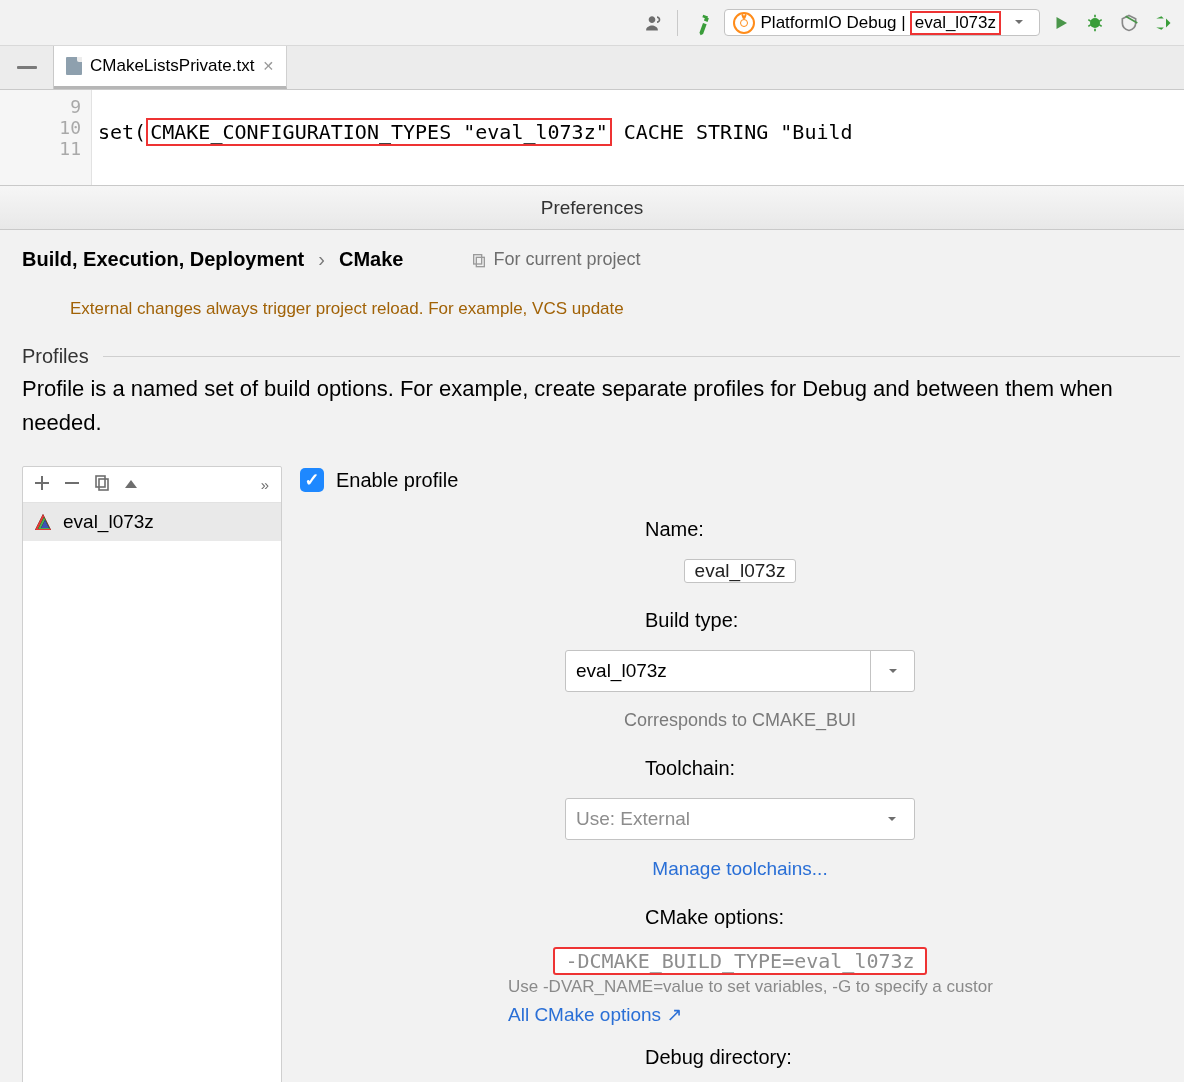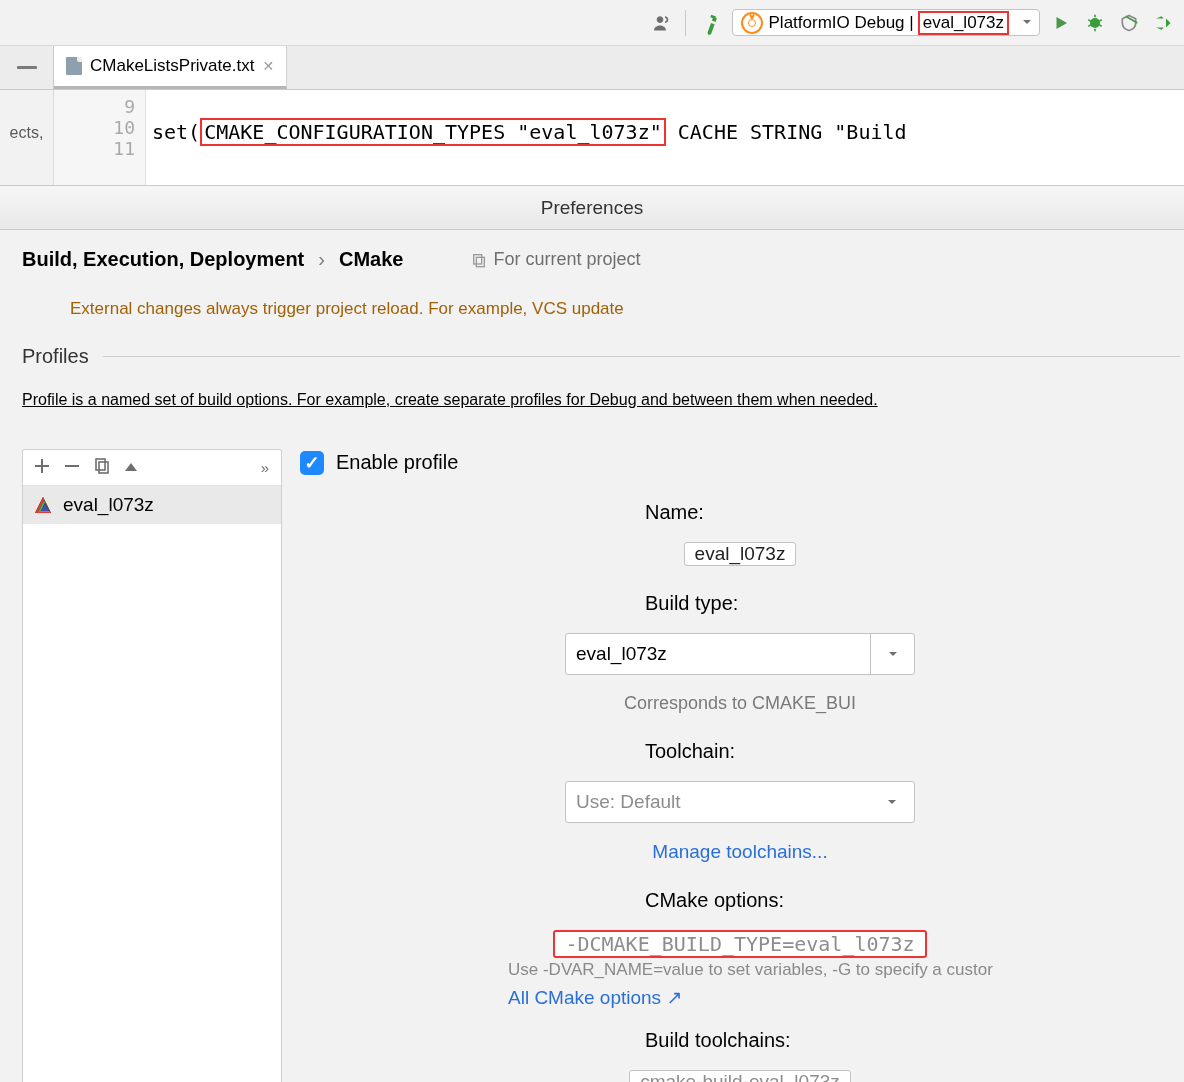--- a/index.html
+++ b/index.html
@@ -23,21 +23,21 @@
     gap: 8px;
   }
   .toolbar .sep { width:1px; height:26px; background:#c9c9c9; margin:0 4px;}
   .tb-icon { width:26px; height:26px; display:flex; align-items:center; justify-content:center; color:#6e6e6e; }
   .play svg{color:#4a964a;}
   .bug svg{color:#3a9d3a;}
   .run-config {
     display:flex; align-items:center;
     border:1px solid #c3c3c3; border-radius:4px;
     height:27px; background:#fff;
-    padding:0 6px 0 8px; gap:6px;
+    padding:0 14px 0 8px; gap:6px;
     font-size:17px;
   }
   .run-config .pio { width:22px; height:22px; border-radius:50%; border:2px solid #ff8c1a; display:flex; align-items:center; justify-content:center;}
   .run-config .pio-inner{width:8px;height:8px;border-radius:50%;border:1.5px solid #ff8c1a;position:relative;}
   .run-config .pio-inner::before,.run-config .pio-inner::after{content:"";position:absolute;width:2px;height:5px;background:#ff8c1a;top:-6px;border-radius:1px;}
   .run-config .pio-inner::before{left:1px;transform:rotate(-20deg);}
   .run-config .pio-inner::after{right:1px;transform:rotate(20deg);}
   .run-config .hl { border:2px solid #e33; padding:0 3px; margin-left:-2px;}
   .run-config .dd { color:#707070; margin-left:6px;}
   .hammer svg{transform:rotate(-25deg);color:#3a9d3a;}
@@ -94,25 +94,25 @@
   .crumbs .strong{font-weight:700;}
   .crumbs .chev{color:#7a7a7a;}
   .crumbs .proj{display:flex;align-items:center;gap:6px;font-size:18px;color:#6e6e6e;margin-left:54px;font-weight:400;}
   .crumbs .proj svg{color:#9a9a9a;}
 
   .chk-row{display:flex;align-items:center;gap:12px;margin-bottom:16px;}
   .chk-box{width:22px;height:22px;border:1px solid #aeaeae;border-radius:4px;background:#fff;}
   .chk-label{font-size:20px;}
   .chk-help{margin-left:48px;color:#a16207;font-size:17px;margin-bottom:26px;}
 
-  .profiles-label-row{display:flex;align-items:center;gap:14px;margin-bottom:20px;}
+  .profiles-label-row{display:flex;align-items:center;gap:14px;margin-bottom:4px;}
   .profiles-label{font-size:20px;color:#333;}
   .profiles-line{flex:1;height:1px;background:#cfcfcf;}
 
-  .intro{font-size:16px;line-height:1.55;margin-bottom:36px;text-decoration:underline;}
+  .intro{font-size:22px;line-height:1.55;margin-bottom:26px;}
 
   .profile-area{display:flex;gap:18px;}
   .profile-list{
     width:260px; border:1px solid #cfcfcf; background:#fff; border-radius:2px;
     display:flex; flex-direction:column;
   }
   .profile-list .tb{
     display:flex; gap:16px; padding:8px 12px;
     border-bottom:1px solid #e2e2e2; color:#6e6e6e; align-items:center;
   }
@@ -225,21 +225,20 @@
       </svg>
   </div>
   <div class="tab">
     <span class="file-ico"></span>
     <span>CMakeListsPrivate.txt</span>
     <span class="close">✕</span>
   </div>
 </div>
 
 <div class="editor">
-  <div class="breadcrumb-left">ects,</div>
   <div class="gutter">
     <div>9</div>
     <div>10</div>
     <div>11</div>
   </div>
   <div class="code"><div>&nbsp;</div><div><span>set(</span><span class="hlbox">CMAKE_CONFIGURATION_TYPES "eval_l073z"</span><span> CACHE STRING "Build</span></div></div>
 </div>
 
 <div class="pref-title">Preferences</div>
 
@@ -319,21 +318,21 @@
                 <path d="M2 4l4 4 4-4z"></path>
               </svg>
             </div>
         </div>
         <div class="side-note">Corresponds to CMAKE_BUI</div>
       </div>
 
       <div class="form-row">
         <div class="form-label">Toolchain:</div>
         <div class="combo" style="width:350px;">
-          <div class="val" style="color:#8d8d8d;">Use: Default</div>
+          <div class="val" style="color:#8d8d8d;">Use: External</div>
           <div class="btn" style="border-left:none;">
               <svg width="12" height="12" viewBox="0 0 12 12" fill="currentColor">
                 <path d="M2 4l4 4 4-4z"></path>
               </svg>
             </div>
         </div>
         <a class="link">Manage toolchains...</a>
       </div>
 
       <div class="form-row" style="margin-bottom:12px;">
@@ -343,20 +342,20 @@
           </div>
       </div>
       <div class="opt-help">
         <div class="g">Use -DVAR_NAME=value to set variables, -G to specify a custor</div>
         <div class="l">
             <span>All CMake options ↗</span>
           </div>
       </div>
 
       <div class="form-row bdir" style="margin-top:20px;">
-        <div class="form-label">Build toolchains:</div>
+        <div class="form-label">Debug directory:</div>
         <div class="text-input">
             <span>cmake-build-eval_l073z</span>
           </div>
       </div>
     </div>
   </div>
 </div>
 
 </body></html>

